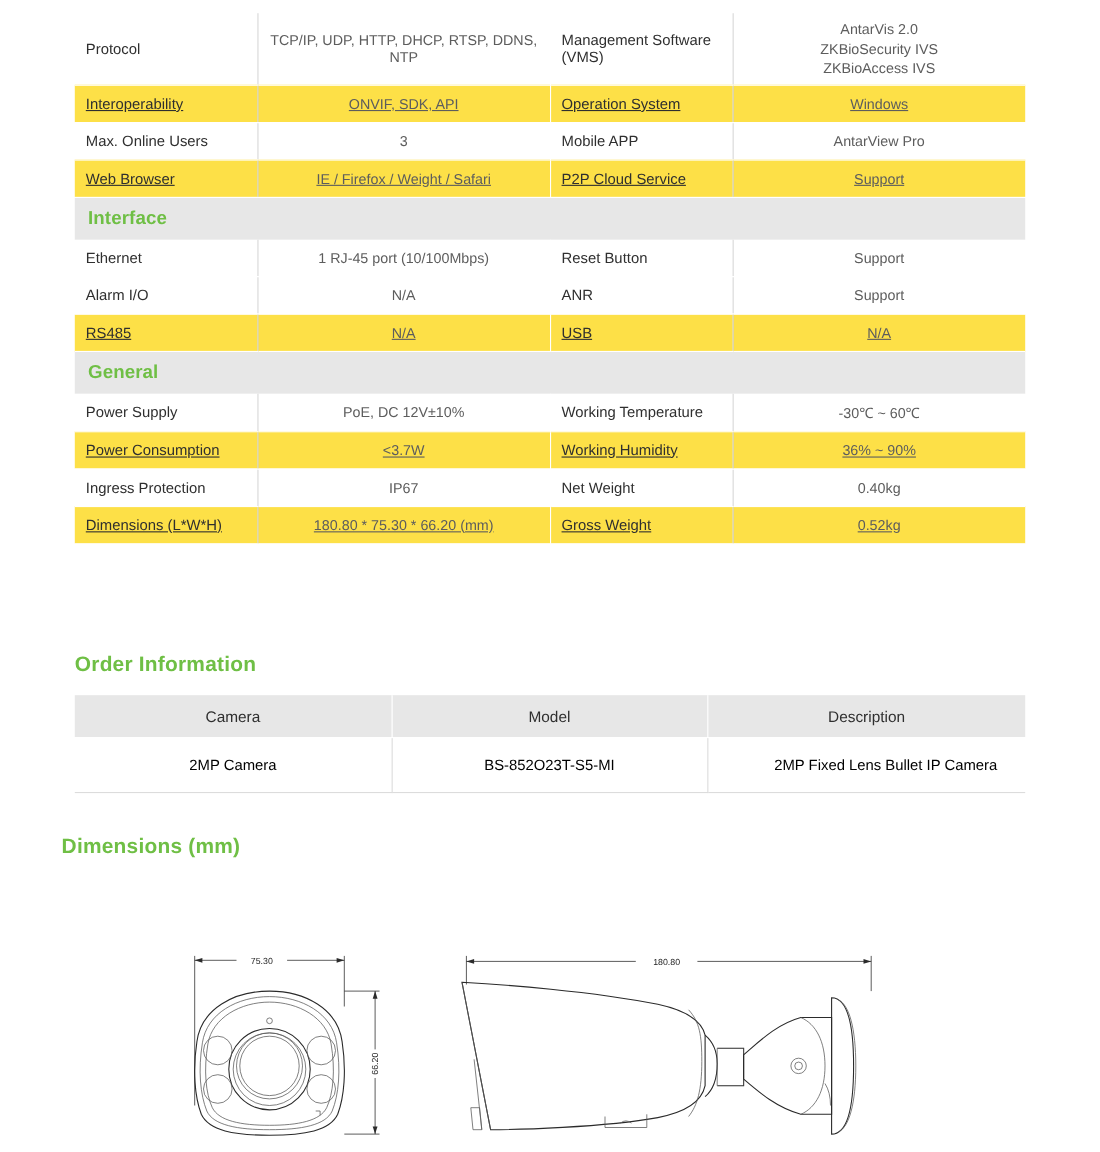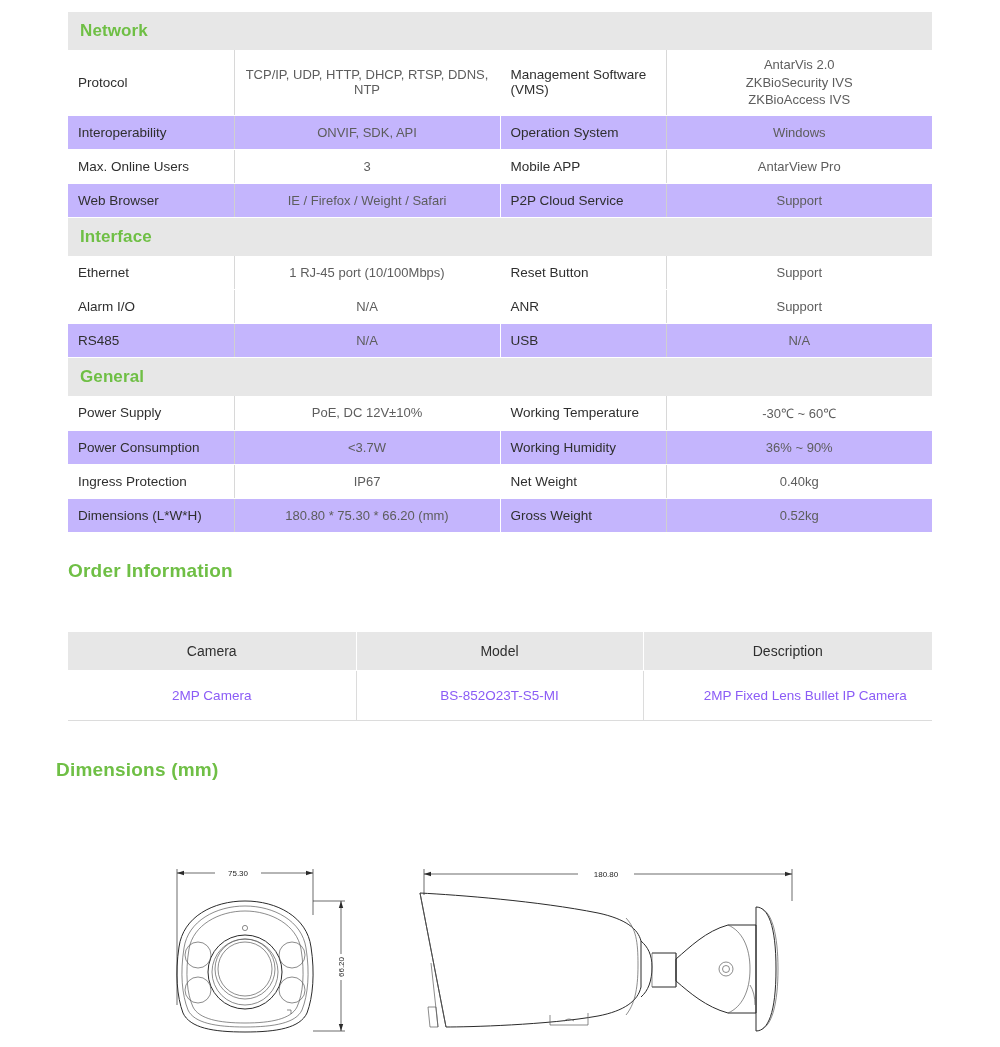--- a/index.html
+++ b/index.html
@@ -48,21 +48,21 @@
     border-collapse: collapse;
     table-layout: fixed;
     font-size: 13.5px;
   }
   table.spec td {
     border-bottom: 1px solid #ffffff;
     padding: 6px 10px;
     vertical-align: middle;
     height: 34px;
   }
-  table.spec tr.shade td { background: #c4b5fd; }
+  table.spec tr.shade td { background: #fde047; text-decoration: underline; }
   table.spec tr.plain td { background: #ffffff; }
   table.spec tr td.k {
     text-align: left;
     color: #2f2f2f;
     font-size: 13.5px;
   }
   table.spec tr td.v {
     text-align: center;
     color: #5d5d5d;
     font-size: 13px;
@@ -105,21 +105,21 @@
     font-weight: normal;
     color: #2f2f2f;
     height: 38px;
     font-size: 14px;
     border-right: 1px solid #ffffff;
     border-bottom: 1px solid #ffffff;
   }
   table.order th:last-child { border-right: none; }
   table.order td {
     background: #ffffff;
-    color: #8b5cf6;
+    color: #000000;
     height: 50px;
     text-align: center;
     font-size: 13.5px;
     border-right: 1px solid #dcdcdc;
     border-bottom: 1px solid #dcdcdc;
   }
   table.order td:last-child { border-right: none; padding-left: 36px; }
   table.order .oc1 { width: 288px; margin-left: 26px; }
   table.order .oc2 { width: 287px; }
   table.order .oc3 { width: 289px; }
@@ -137,21 +137,20 @@
   .ln-thin { fill: none; stroke: #5a5a5a; stroke-width: 0.7; }
   .dim { fill: none; stroke: #2b2b2b; stroke-width: 0.7; }
   .dimtext { font-family: "Liberation Sans", sans-serif; font-size: 8px; fill: #1e1e1e; }
 </style>
 </head>
 <body>
 
 <div class="page">
 
   <div class="spec-block" id="spec-block" style="top:12px;">
-      <div class="section-band">Network</div>
       <table class="spec">
         <tbody>
           <tr class="plain">
             <td class="c1 k tall">Protocol</td>
             <td class="c2 v tall">TCP/IP, UDP, HTTP, DHCP, RTSP, DDNS, NTP</td>
             <td class="c3 k tall">Management Software (VMS)</td>
             <td class="c4 v tall">
               <div class="multi">
                 <div>AntarVis 2.0</div>
                 <div>ZKBioSecurity IVS</div>
@@ -226,21 +225,21 @@
           <tr class="shade">
             <td class="c1 k">Dimensions (L*W*H)</td>
             <td class="c2 v">180.80 * 75.30 * 66.20 (mm)</td>
             <td class="c3 k">Gross Weight</td>
             <td class="c4 v">0.52kg</td>
           </tr>
         </tbody>
       </table>
     </div>
 
-  <div class="heading" style="left:68px; top:560px;">Order Information</div>
+  <div class="heading" style="left:68px; top:594px;">Order Information</div>
 
   <div class="order-wrap" style="top:632px;">
     <table class="order">
       <thead>
         <tr>
           <th class="oc1">Camera</th>
           <th class="oc2">Model</th>
           <th class="oc3">Description</th>
         </tr>
       </thead>

